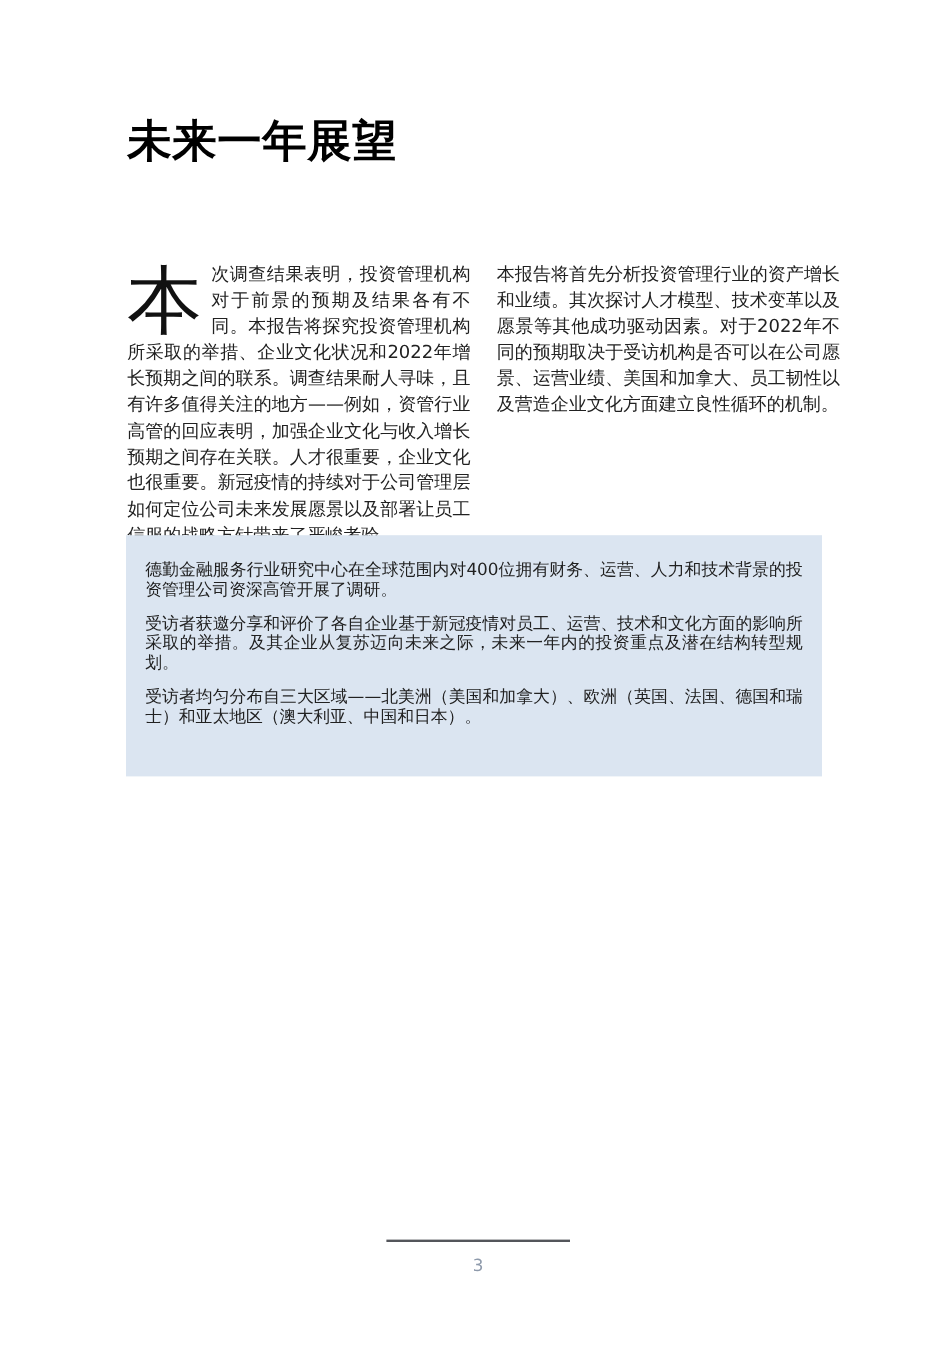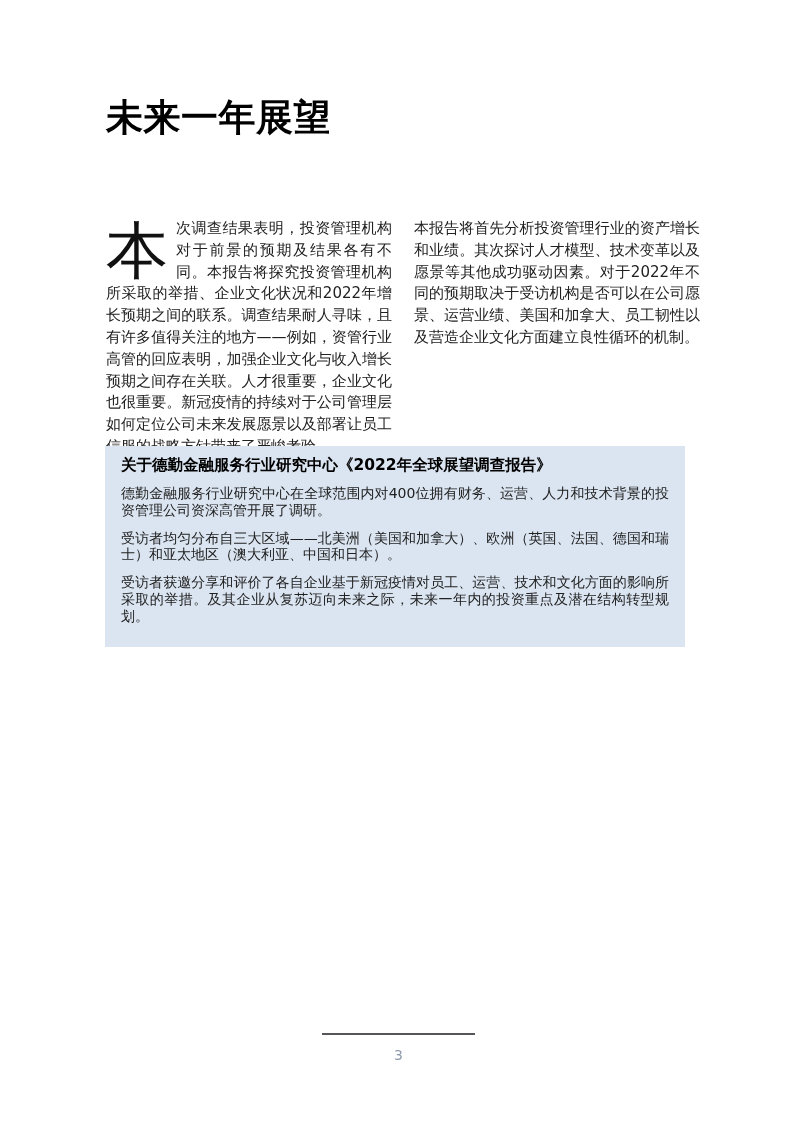--- a/index.html
+++ b/index.html
@@ -102,22 +102,21 @@
   <div class="columns">
     <div class="col">
       <p><span class="dropcap">本</span><span>次调查结果表明，投资管理机构对于前景的预期及结果各有不同。本报告将探究投资管理机构所采取的举措、企业文化状况和2022年增长预期之间的联系。调查结果耐人寻味，且有许多值得关注的地方——例如，资管行业高管的回应表明，加强企业文化与收入增长预期之间存在关联。人才很重要，企业文化也很重要。新冠疫情的持续对于公司管理层如何定位公司未来发展愿景以及部署让员工信服的战略方针带来了严峻考验。</span></p>
     </div>
     <div class="col">
       <p>本报告将首先分析投资管理行业的资产增长和业绩。其次探讨人才模型、技术变革以及愿景等其他成功驱动因素。对于2022年不同的预期取决于受访机构是否可以在公司愿景、运营业绩、美国和加拿大、员工韧性以及营造企业文化方面建立良性循环的机制。</p>
     </div>
   </div>
 
   <div class="info-box">
-    <h2>关于德勤金融服务行业研究中心《2022年全球展望调查报告》</h2>
     <p>德勤金融服务行业研究中心在全球范围内对400位拥有财务、运营、人力和技术背景的投资管理公司资深高管开展了调研。</p>
+    <p>受访者获邀分享和评价了各自企业基于新冠疫情对员工、运营、技术和文化方面的影响所采取的举措。及其企业从复苏迈向未来之际，未来一年内的投资重点及潜在结构转型规划。</p>
     <p>受访者均匀分布自三大区域——北美洲（美国和加拿大）、欧洲（英国、法国、德国和瑞士）和亚太地区（澳大利亚、中国和日本）。</p>
-    <p>受访者获邀分享和评价了各自企业基于新冠疫情对员工、运营、技术和文化方面的影响所采取的举措。及其企业从复苏迈向未来之际，未来一年内的投资重点及潜在结构转型规划。</p>
   </div>
 
   <div class="footer-line"></div>
   <div class="page-number">3</div>
 
 </div>
 
 </body></html>

